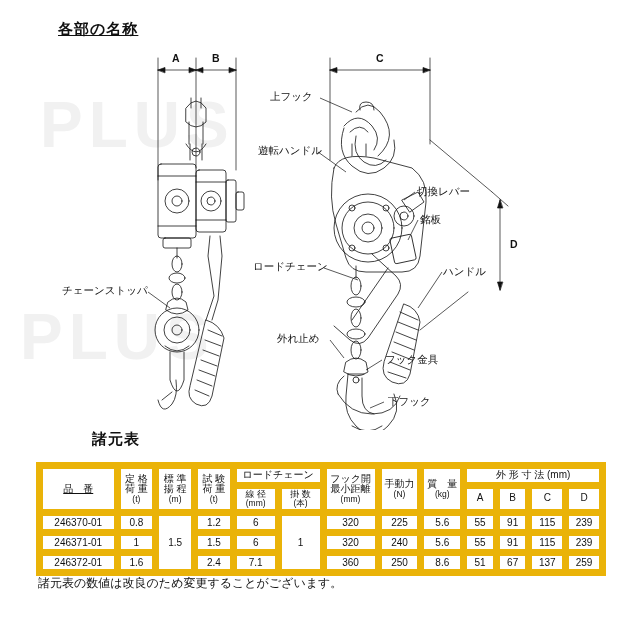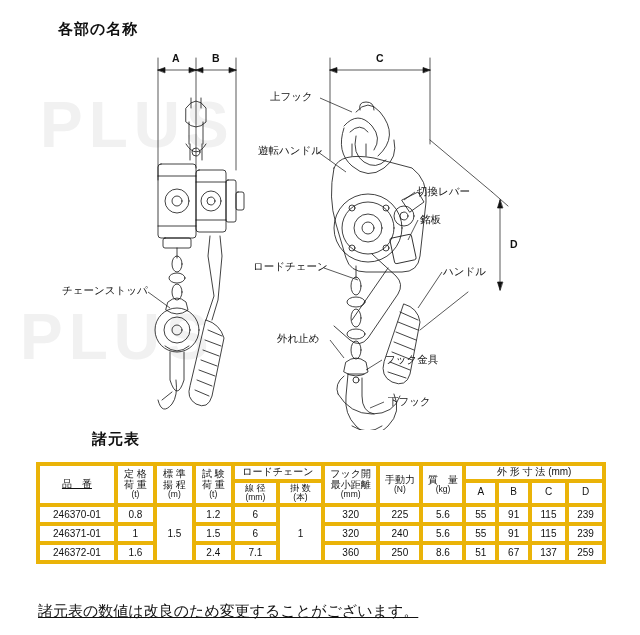--- a/index.html
+++ b/index.html
@@ -37,21 +37,21 @@
   .wm3 { left: 320px; top: 520px; font-size: 40px; color:#f4f4f4;}
   .content { position: relative; z-index: 2; }
 
   
   .h-sec {
     position: absolute;
     font-size: 15px;
     font-weight: bold;
     letter-spacing: 1px;
   }
-  #h-names { left: 58px; top: 20px; }
+  #h-names { left: 58px; top: 20px; text-decoration: underline; }
   #h-spec  { left: 52px; top: 430px; padding-left: 40px; }
 
   
   #drawing {
     position: absolute;
     left: 0; top: 40px;
     width: 640px; height: 390px;
   }
   .lbl {
     position: absolute;
@@ -67,35 +67,34 @@
     left: 36px; top: 462px;
     width: 570px;
   }
   table.spec {
     border-collapse: collapse;
     width: 570px;
     font-size: 10px;
     color: #111;
   }
   table.spec td, table.spec th {
-    border: 4px solid #eab308;
+    border: 7px solid #eab308;
     text-align: center;
     vertical-align: middle;
     padding: 1px 2px;
     font-weight: normal;
   }
   table.spec thead th { height: 16px; line-height: 1.05; }
   table.spec tbody td { height: 19px; }
   .u { font-size: 8.5px; display:block; line-height:1.05;}
   .hdr-sub { font-size: 9px; }
   .note {
     position: absolute;
-    left: 38px; top: 602px;
-    font-size: 15px;
-    text-decoration: underline;
+    left: 38px; top: 575px;
+    font-size: 12px;
   }
 </style>
 </head>
 <body>
 
 <div id="page">
 
   <div class="watermark">
     <div class="wm-text wm1">PLUS</div>
     <div class="wm-text wm2">PLUS</div>

